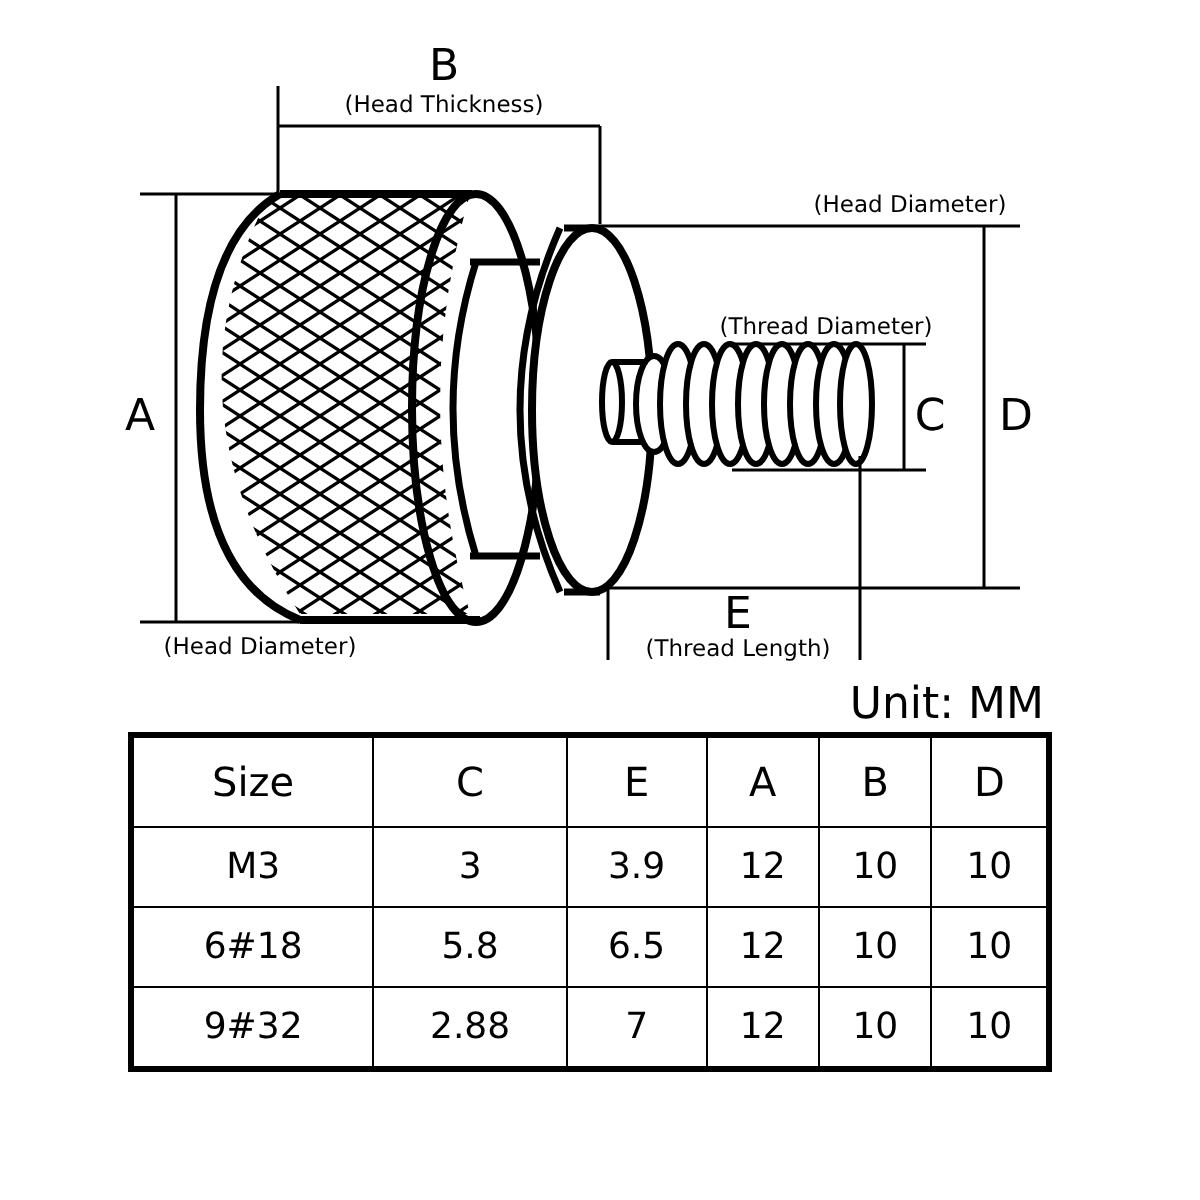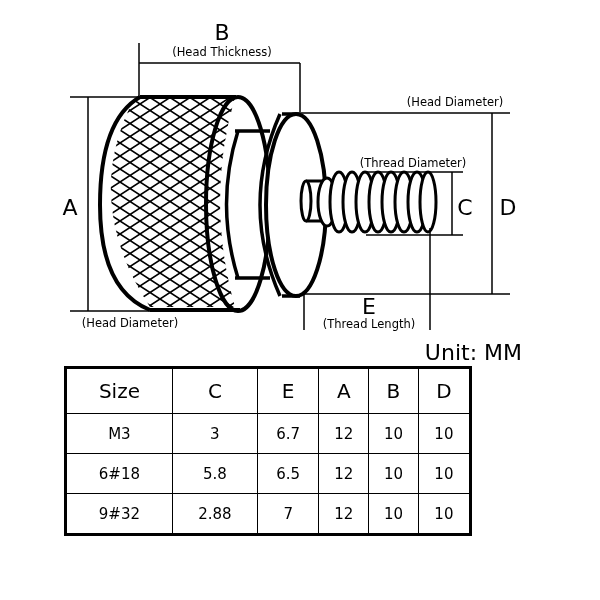--- a/index.html
+++ b/index.html
@@ -1,22 +1,22 @@
 <!DOCTYPE html>
 <html><head>
 <meta charset="utf-8">
 <style>
   html,body{margin:0;padding:0;background:#fff;}
   body{width:600px;height:600px;position:relative;overflow:hidden;font-family:"DejaVu Sans","Liberation Sans",sans-serif;color:#000;}
   #drawing{position:absolute;left:0;top:0;}
   .lbl-big{font-family:"DejaVu Sans",sans-serif;font-size:22px;fill:#000;}
   .lbl-small{font-family:"DejaVu Sans",sans-serif;font-size:11.5px;fill:#000;}
   .unit{position:absolute;right:78px;top:340px;font-size:22px;font-family:"DejaVu Sans",sans-serif;}
-  table.spec{position:absolute;left:64px;top:366px;border-collapse:collapse;border:3px solid #000;width:408px;}
-  table.spec td{border:1.5px solid #000;text-align:center;font-size:15px;font-family:"DejaVu Sans",sans-serif;height:39px;padding:0;}
+  table.spec{position:absolute;left:64px;top:366px;border-collapse:collapse;border:3px solid #000;width:462px;}
+  table.spec td{border:1.5px solid #000;text-align:center;font-size:18px;font-family:"DejaVu Sans",sans-serif;height:39px;padding:0;}
   table.spec tr.hdr td{height:44px;font-size:20px;}
 </style>
 </head>
 <body>
 
 <svg id="drawing" width="600" height="340" viewBox="0 0 600 340">
   <defs>
     <pattern id="knurl" patternUnits="userSpaceOnUse" width="20" height="13">
       <path d="M0,0 L20,13 M20,0 L0,13" stroke="#000" stroke-width="1.6" fill="none"></path>
     </pattern>
@@ -111,21 +111,21 @@
         <td>Size</td>
         <td>C</td>
         <td>E</td>
         <td>A</td>
         <td>B</td>
         <td>D</td>
       </tr>
       <tr>
         <td>M3</td>
         <td>3</td>
-        <td>6.7</td>
+        <td>3.9</td>
         <td>12</td>
         <td>10</td>
         <td>10</td>
       </tr>
       <tr>
         <td>6#18</td>
         <td>5.8</td>
         <td>6.5</td>
         <td>12</td>
         <td>10</td>

